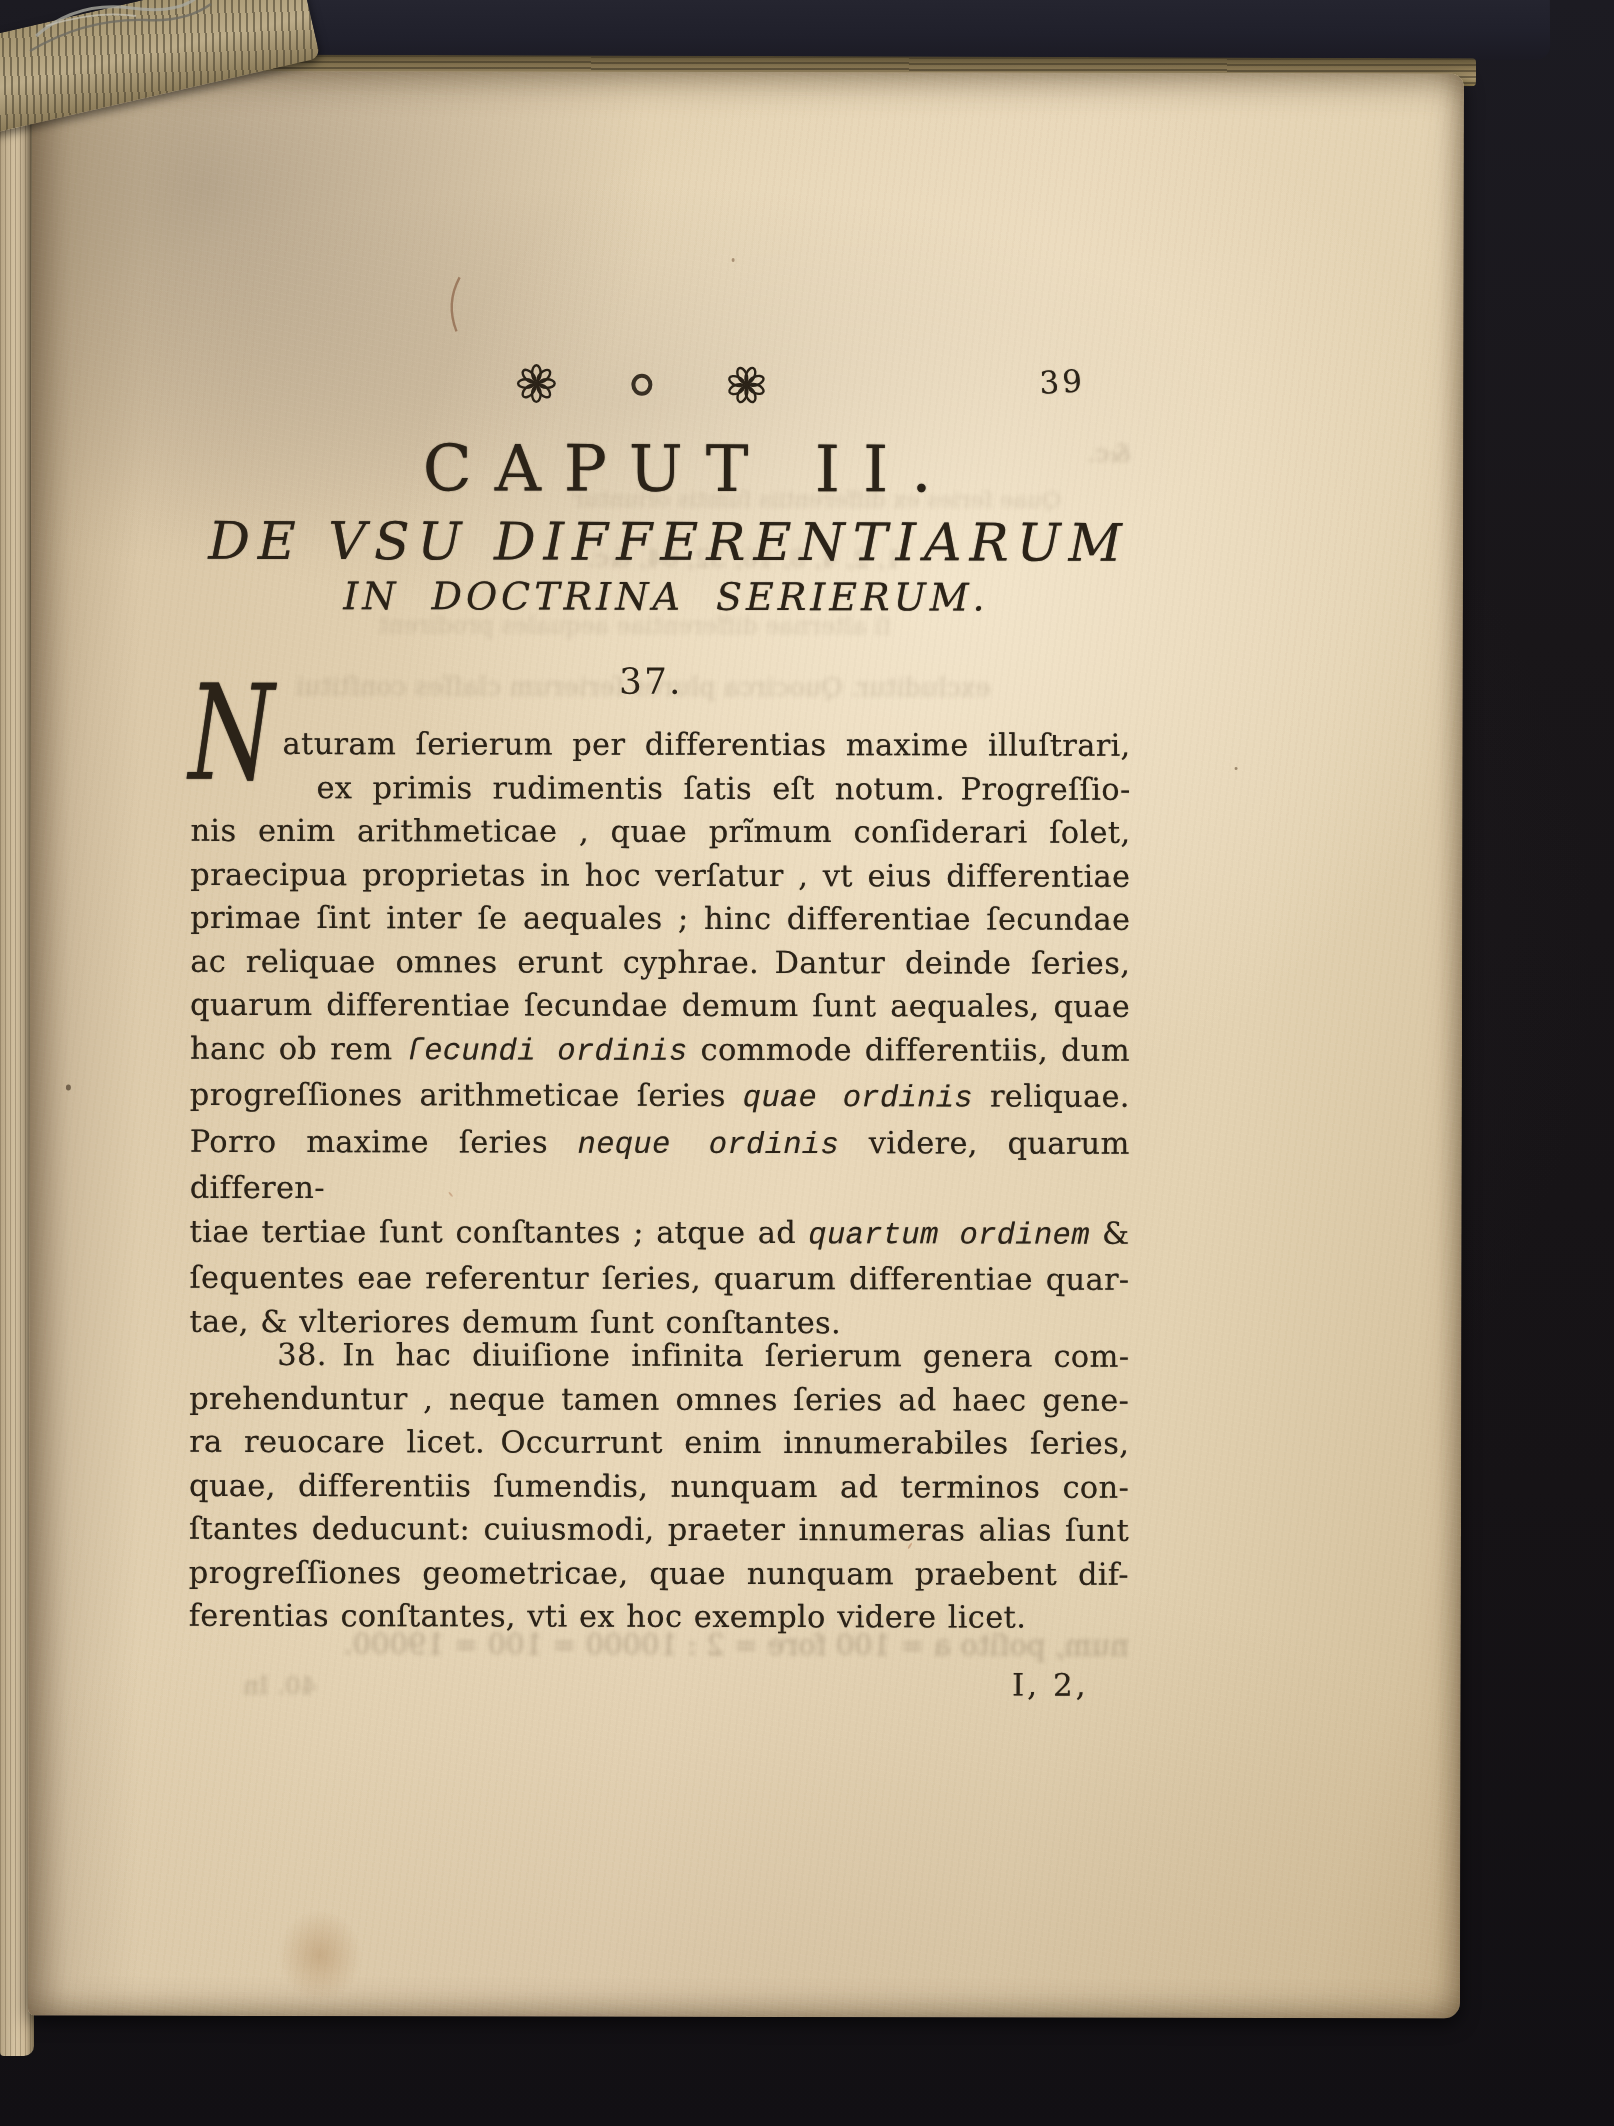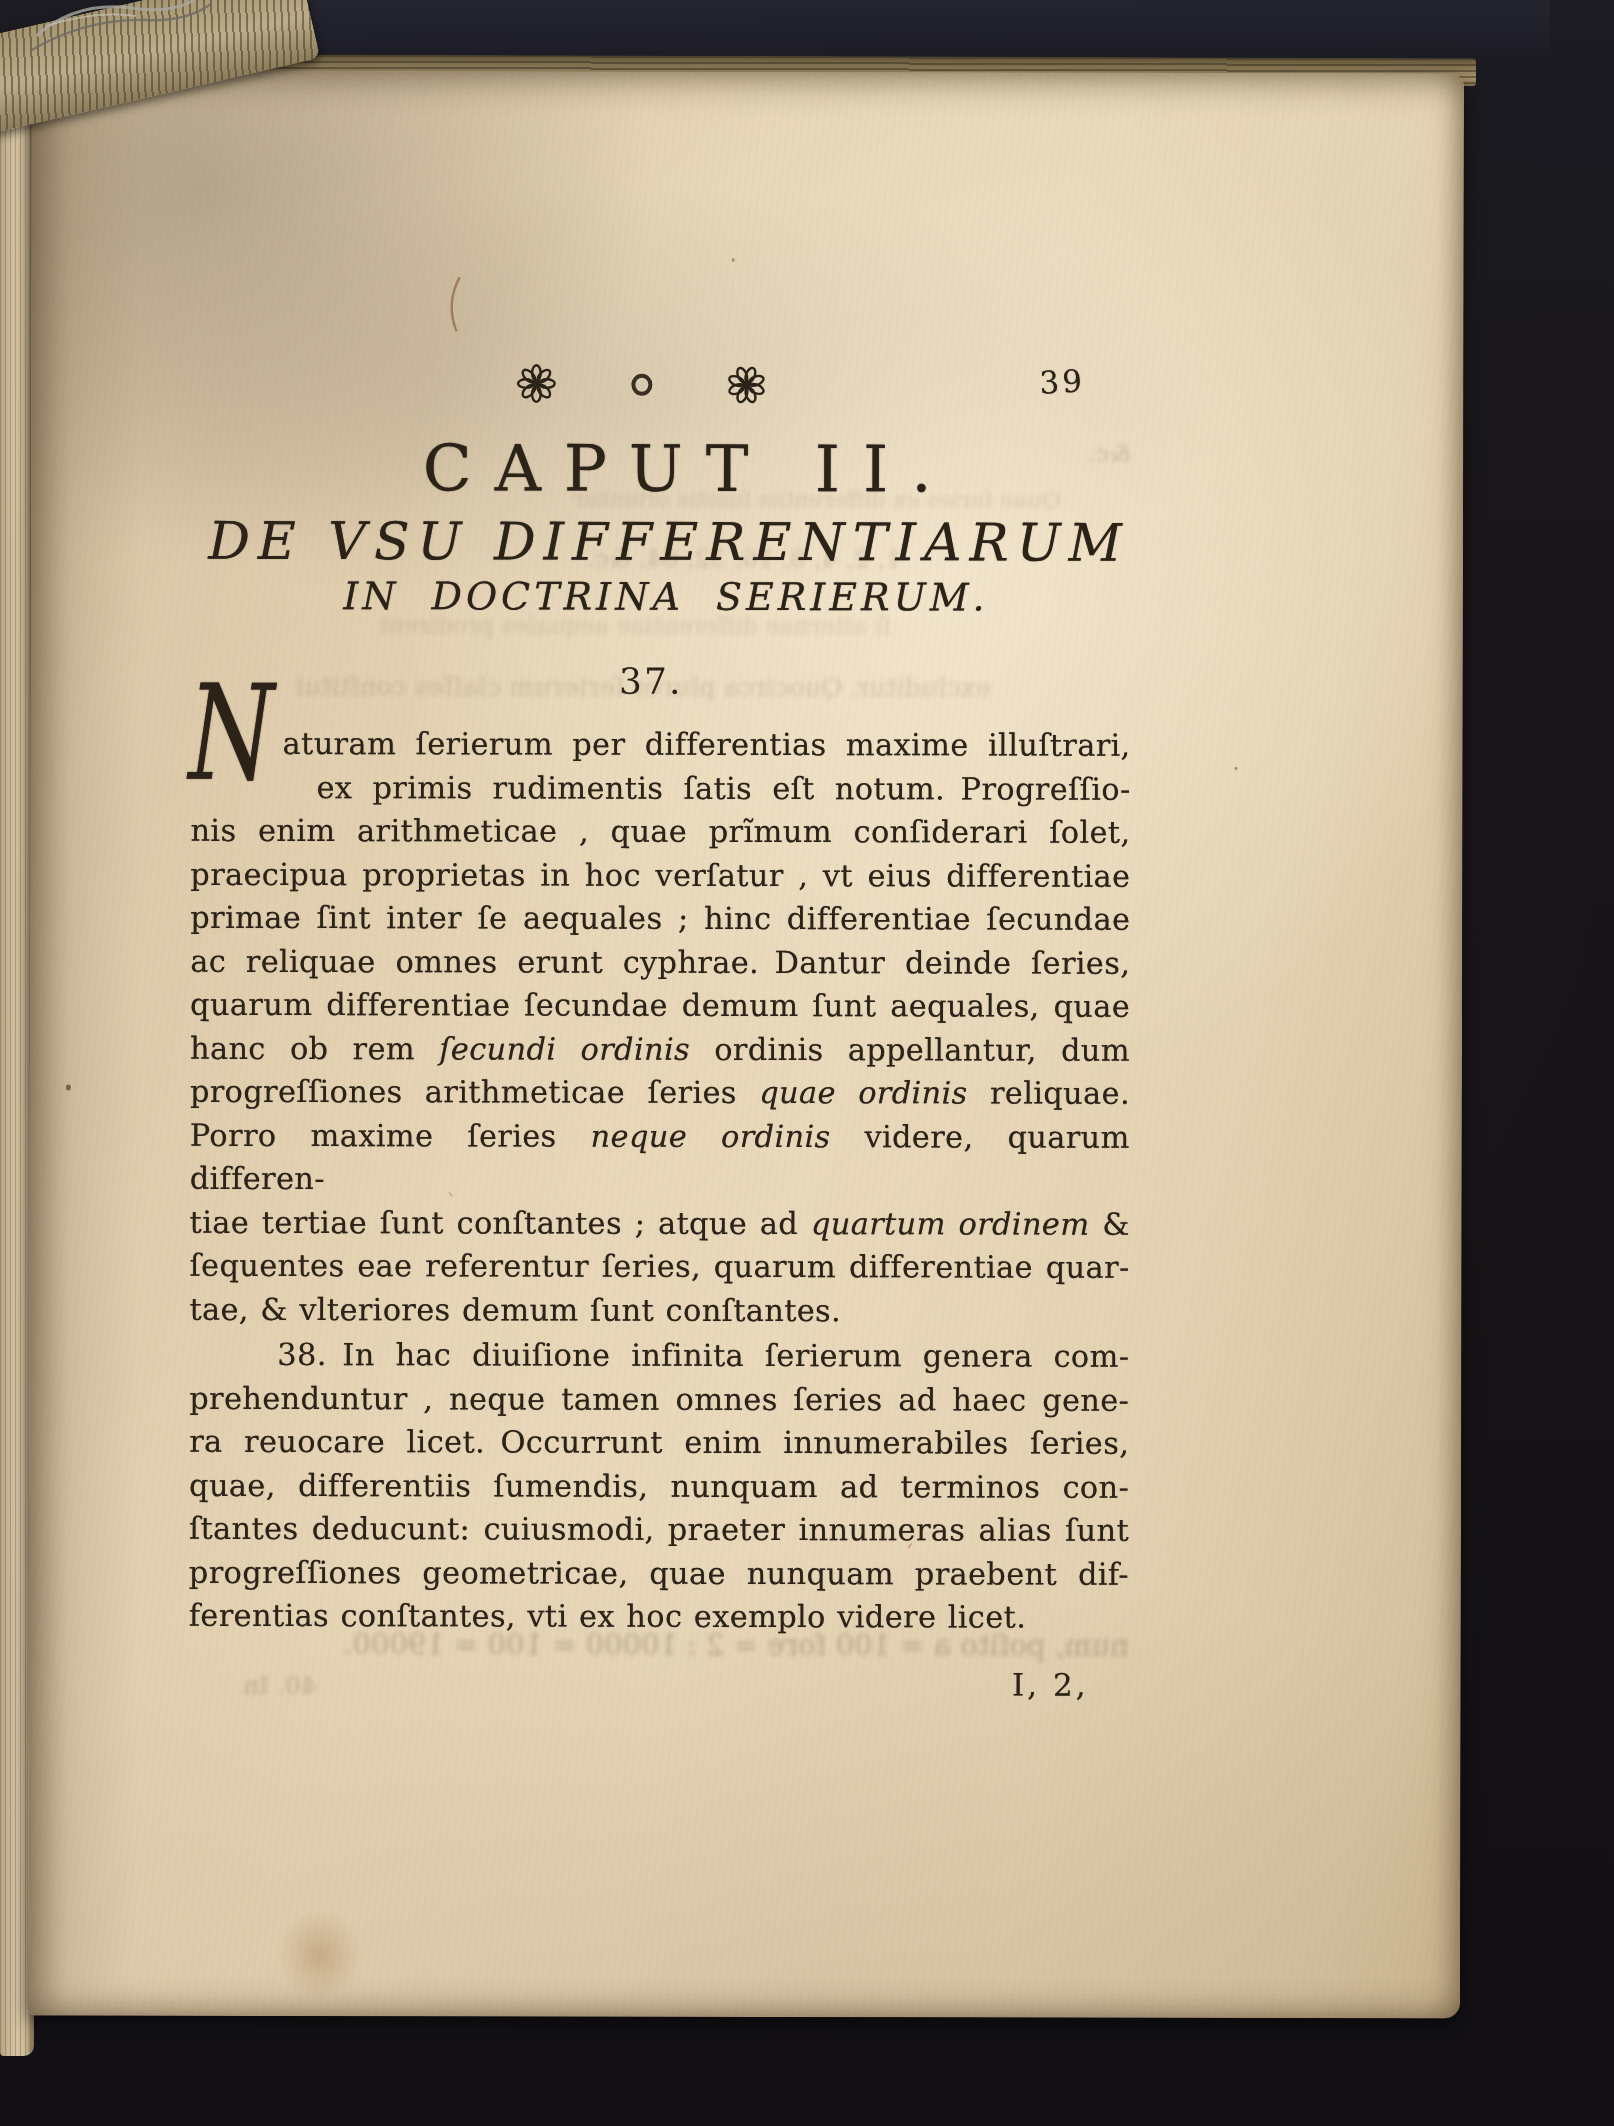--- a/index.html
+++ b/index.html
@@ -71,21 +71,21 @@
         letter-spacing:2px;color:var(--ink);transform:translateX(-10px);}
   .dropcap{position:absolute;left:158px;top:596px;font-size:132px;line-height:1;font-style:italic;
         color:var(--ink);transform:scaleX(0.74);transform-origin:left top;
         text-shadow:0 0 1.5px rgba(35,27,18,0.85);}
   .para{position:absolute;left:160px;width:940px;color:var(--ink);}
   .p37{top:651px;}
   .p38{top:1262px;}
   .bodyline{line-height:43.5px;font-size:30.5px;letter-spacing:0.3px;word-spacing:1.5px;
         text-align:justify;text-align-last:justify;text-shadow:0 0 0.8px rgba(43,35,24,0.55);}
   .bodyline.nojust{text-align-last:left;}
-  .bodyline .it{font-style:italic;}
+  .bodyline .it{font-style:italic;font-family:Liberation Mono, monospace;}
   .catchword{position:absolute;left:160px;top:1594px;width:900px;text-align:right;font-size:31px;
         letter-spacing:3px;color:var(--ink);text-shadow:0 0 0.8px rgba(43,35,24,0.55);}
 
   .ghost{position:absolute;transform:scaleX(-1);filter:blur(2px);color:#64523a;
         font-size:26px;white-space:nowrap;pointer-events:none;}
 
   .stain-blob{position:absolute;left:250px;top:1838px;width:84px;height:92px;border-radius:50%;
         background:radial-gradient(closest-side, rgba(150,102,52,0.30), rgba(150,102,52,0.12) 60%, rgba(0,0,0,0));}
   .arc-mark{position:absolute;left:412px;top:204px;}
   .speck{position:absolute;border-radius:50%;}
@@ -159,21 +159,21 @@
 
     <div class="dropcap">N</div>
     <div class="para p37" id="para37">
         <div class="bodyline" style="padding-left: 92px;"><span>aturam ſerierum per differentias maxime illuſtrari,</span></div>
         <div class="bodyline" style="padding-left: 126px;"><span>ex primis rudimentis ſatis eſt notum. Progreſſio-</span></div>
         <div class="bodyline"><span>nis enim arithmeticae , quae prĩmum conſiderari ſolet,</span></div>
         <div class="bodyline"><span>praecipua proprietas in hoc verſatur , vt eius differentiae</span></div>
         <div class="bodyline"><span>primae ſint inter ſe aequales ; hinc differentiae ſecundae</span></div>
         <div class="bodyline"><span>ac reliquae omnes erunt cyphrae. Dantur deinde ſeries,</span></div>
         <div class="bodyline"><span>quarum differentiae ſecundae demum ſunt aequales, quae</span></div>
-        <div class="bodyline"><span>hanc ob rem </span><span class="it">ſecundi ordinis</span><span> ordinis appellantur, dum</span></div>
+        <div class="bodyline"><span>hanc ob rem </span><span class="it">ſecundi ordinis</span><span> commode differentiis, dum</span></div>
         <div class="bodyline"><span>progreſſiones arithmeticae ſeries </span><span class="it">quae ordinis</span><span> reliquae.</span></div>
         <div class="bodyline"><span>Porro maxime ſeries </span><span class="it">neque ordinis</span><span> videre, quarum differen-</span></div>
         <div class="bodyline"><span>tiae tertiae ſunt conſtantes ; atque ad </span><span class="it">quartum ordinem</span><span> &amp;</span></div>
         <div class="bodyline"><span>ſequentes eae referentur ſeries, quarum differentiae quar-</span></div>
         <div class="bodyline nojust"><span>tae, &amp; vlteriores demum ſunt conſtantes.</span></div>
       </div>
     <div class="para p38" id="para38">
         <div class="bodyline" style="padding-left: 88px;"><span>38. In hac diuiſione infinita ſerierum genera com-</span></div>
         <div class="bodyline"><span>prehenduntur , neque tamen omnes ſeries ad haec gene-</span></div>
         <div class="bodyline"><span>ra reuocare licet. Occurrunt enim innumerabiles ſeries,</span></div>

